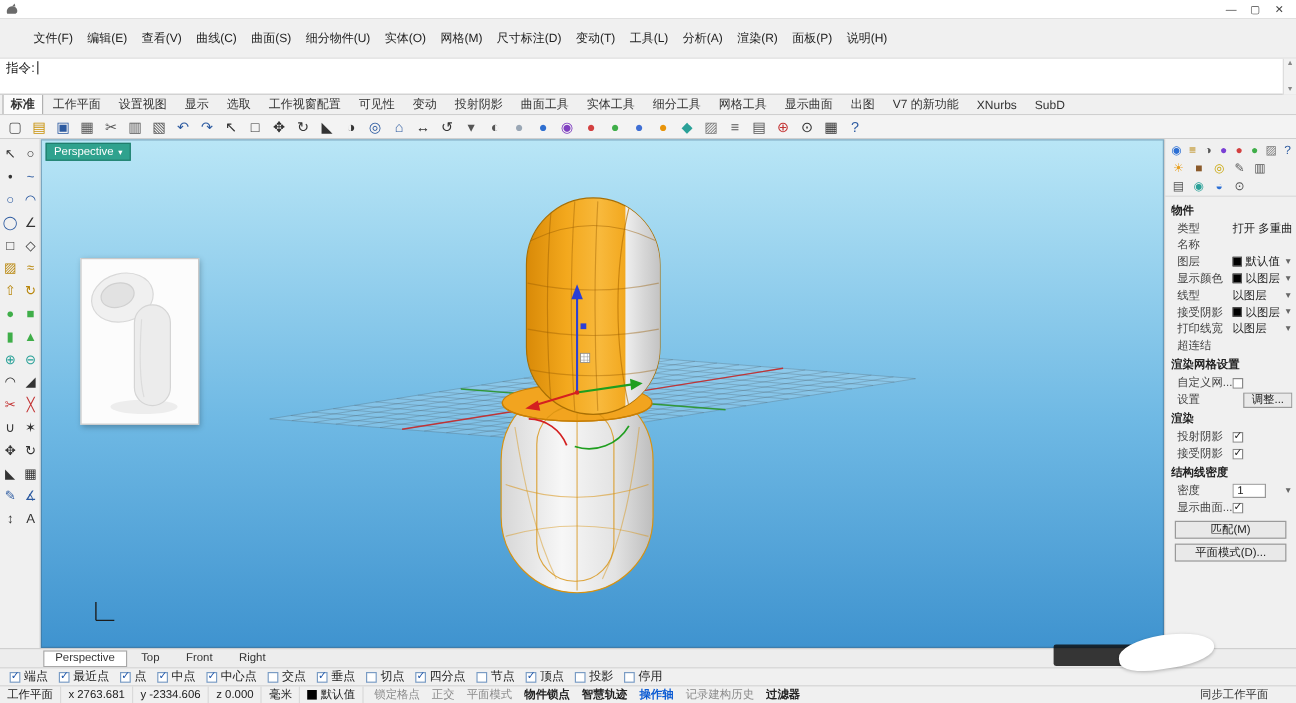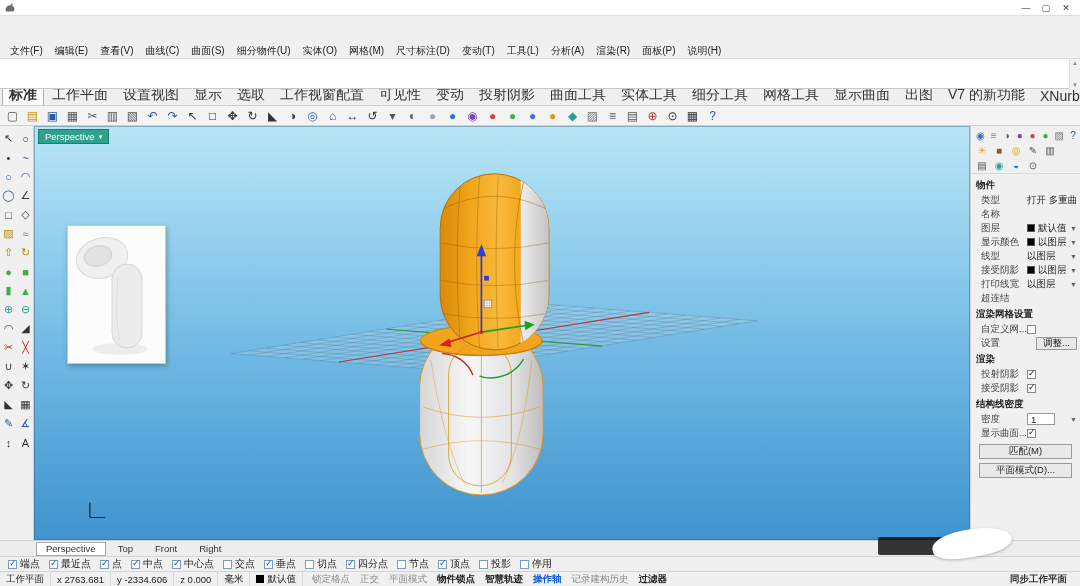--- a/index.html
+++ b/index.html
@@ -8,33 +8,33 @@
   .app { position:relative; width:1080px; height:586px; display:flex; flex-direction:column; background:#f0f0f0; }
 
   
   .titlebar { height:16px; background:#ffffff; display:flex; align-items:center; gap:5px; padding:0 4px; border-bottom:1px solid #e0e0e0; }
   .title-icon { width:12px; height:12px; flex:none; }
   .title-text { font-size:10px; color:#222; white-space:nowrap; }
   .win-controls { margin-left:auto; display:flex; }
   .win-btn { width:20px; height:14px; display:flex; align-items:center; justify-content:center; font-size:9px; color:#444; }
 
   
-  .menubar { height:15px; background:#f0f0f0; display:flex; align-items:center; padding:0 4px; border-bottom:1px solid #dcdcdc;margin-top:28px; }
+  .menubar { height:33px; background:#f0f0f0; display:flex; align-items:center; padding:0 22px; border-bottom:1px solid #dcdcdc; }
   .menu-item { padding:0 6px; font-size:10px; color:#222; white-space:nowrap; }
 
   
   .cmdarea { height:30px; background:#fff; border-bottom:1px solid #c8c8c8; position:relative; }
   .cmd-line { height:15px; display:flex; align-items:center; padding:0 5px; font-size:10.5px; white-space:nowrap; }
   .cmd-line.hl { background:var(--selection-blue); }
   .cmd-cursor { width:1px; height:11px; background:#333; margin-left:2px; }
   .cmd-scroll { position:absolute; right:0; top:0; width:11px; height:30px; display:flex; flex-direction:column; justify-content:space-between; align-items:center; background:#f2f2f2; border-left:1px solid #ddd; font-size:6px; color:#888; padding:1px 0; }
 
   
   .ribbontabs { height:17px; background:#f0f0f0; display:flex; align-items:flex-end; padding:0 2px; gap:1px; border-bottom:1px solid #cfcfcf; }
-  .rtab { padding:1px 6px; font-size:14px; color:#333; border:1px solid transparent; border-bottom:none; white-space:nowrap; }
+  .rtab { padding:1px 6px; font-size:10px; color:#333; border:1px solid transparent; border-bottom:none; white-space:nowrap; }
   .rtab.active { background:#fbfbfb; border-color:#b0b0b0; font-weight:bold; }
 
   
   .toolbar { height:20px; background:#f3f3f3; display:flex; align-items:center; padding:0 3px; gap:1px; border-bottom:1px solid #cfcfcf; }
   .tbico { width:19px; height:18px; display:flex; align-items:center; justify-content:center; font-size:12px; border-radius:2px; cursor:default; }
 
   
   .main { flex:1; min-height:0; display:flex; }
   .left-toolbar { width:34px; background:#f0f0f0; border-right:1px solid #cfcfcf; display:grid; grid-template-columns:17px 17px; align-content:start; padding-top:3px; }
   .ltico { width:17px; height:19px; display:flex; align-items:center; justify-content:center; font-size:11px; }
@@ -79,21 +79,21 @@
   .oscb.checked::after { content:"✓"; position:absolute; top:-3px; left:0; font-size:9px; color:#1a52a8; }
 
   
   .statusbar { height:15px; background:#f0f0f0; border-top:1px solid #d5d5d5; display:flex; align-items:center; font-size:9.5px; }
   .scell { padding:0 6px; border-right:1px solid #dadada; height:100%; display:flex; align-items:center; white-space:nowrap; }
   .sq { width:8px; height:8px; background:#000; margin-right:3px; flex:none; }
   .stoggles { display:flex; gap:10px; padding:0 9px; }
   .toggle { color:#8a8a8a; white-space:nowrap; }
   .toggle.on { color:#222; font-weight:bold;font-family:Liberation Serif, serif; }
   .toggle.hl { color:#0b5bd3; }
-  .sright { margin-left:auto; padding-right:13px; color:#333; white-space:nowrap;font-weight:bold; }
+  .sright { margin-left:auto; padding-right:23px; color:#333; white-space:nowrap; }
 
   
   .watermark { position:absolute; left:878px; top:537px; width:90px; height:18px; background:rgba(12,12,12,.82); border-radius:2px; z-index:6; }
   .wm-blob { position:absolute; left:932px; top:529px; width:80px; height:28px; background:#fff; border-radius:55% 60% 50% 45%; transform:rotate(-9deg); z-index:7; box-shadow:0 1px 3px rgba(0,0,0,.25); }
 </style>
 </head>
 <body>
 
 <div class="app">
 
@@ -122,20 +122,24 @@
       <span class="menu-item">尺寸标注(D)</span>
       <span class="menu-item">变动(T)</span>
       <span class="menu-item">工具(L)</span>
       <span class="menu-item">分析(A)</span>
       <span class="menu-item">渲染(R)</span>
       <span class="menu-item">面板(P)</span>
       <span class="menu-item">说明(H)</span>
     </div>
 
   <div class="cmdarea">
+    <div class="cmd-line">
+      <span>指令:</span>
+      <span class="cmd-cursor"></span>
+    </div>
     <div class="cmd-scroll">
       <span>▲</span>
       <span>▼</span>
     </div>
   </div>
 
   <div class="ribbontabs">
 
   <span class="rtab active">标准</span>
       <span class="rtab">工作平面</span>

